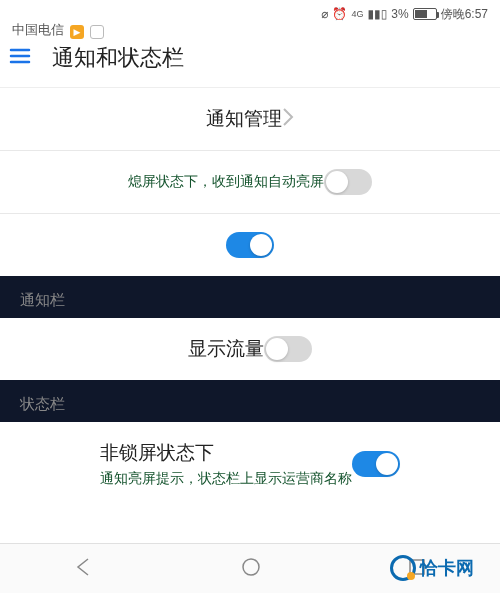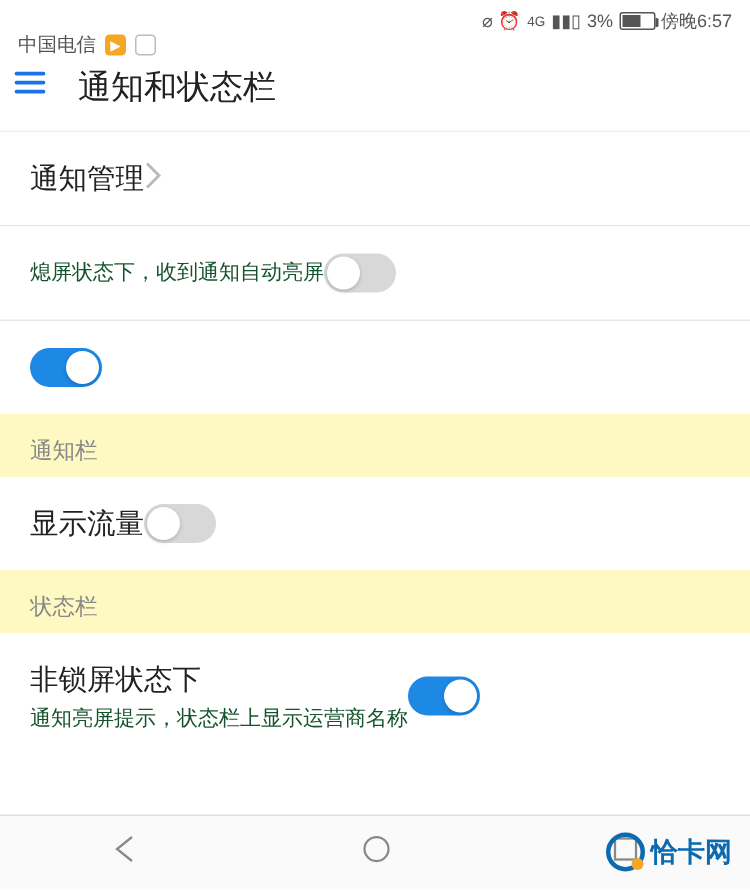--- a/index.html
+++ b/index.html
@@ -5,45 +5,45 @@
   * { margin: 0; padding: 0; box-sizing: border-box; }
   body {
     width: 500px; height: 593px;
     font-family: -apple-system, "PingFang SC", "Microsoft YaHei", sans-serif;
     background: #fff; position: relative; overflow: hidden;
   }
   .status-bar {
     height: 28px; display: flex; justify-content: space-between;
     align-items: center; padding: 0 12px; font-size: 13px; color: #555;
   }
-  .status-left { display: flex; align-items: center; gap: 6px; margin-top: 32px; }
+  .status-left { display: flex; align-items: flex-end; gap: 6px; margin-top: 32px; }
   .status-right { display: flex; align-items: center; gap: 4px; font-size: 12px; }
   .orange-box {
     width: 14px; height: 14px; background: #f5a623; border-radius: 3px;
     display: inline-flex; align-items: center; justify-content: center;
     color: #fff; font-size: 9px;
   }
   .header {
     height: 60px; display: flex; align-items: center; padding: 0 8px;
     gap: 20px; border-bottom: 1px solid #eee;
   }
   .menu-icon { color: #1a73e8; }
   .header-title { font-size: 22px; color: #222; }
   .row {
-    display: flex; align-items: center; justify-content: flex-start;
+    display: flex; align-items: center; justify-content: center;
     padding: 18px 20px; background: #fff; position: relative;
   }
   .row.with-border { border-bottom: 1px solid #e8e8e8; }
   .row-content { display: flex; flex-direction: column; gap: 4px; }
   .row-title { font-size: 19px; color: #222; }
   .row-subtitle { font-size: 14px; color: #14532d; }
   .chevron { color: #bbb; }
   .section-header {
     padding: 15px 20px 8px; font-size: 15px; color: #888;
-    background: #fef9c3;
+    background: #0f172a;
   }
   .toggle {
     width: 48px; height: 26px; border-radius: 13px; position: relative;
     transition: background .2s;
   }
   .toggle.off { background: #d8d8d8; }
   .toggle.on { background: #1e88e5; }
   .toggle::after {
     content: ""; position: absolute; width: 22px; height: 22px;
     background: #fff; border-radius: 50%; top: 2px;
@@ -55,21 +55,21 @@
     position: absolute; left: 10px; top: 92px;
     width: 170px; height: 48px; pointer-events: none;
   }
   .nav-bar {
     position: absolute; bottom: 0; left: 0; right: 0; height: 50px;
     display: flex; align-items: center; justify-content: space-around;
     border-top: 1px solid #e0e0e0; background: #fafafa;
   }
   .nav-btn { color: #888; }
   .watermark {
-    position: absolute; right: 12px; bottom: 12px;
+    position: absolute; right: 26px; bottom: 12px;
     display: flex; align-items: center; gap: 4px;
     font-size: 18px; color: #0b6ab0; font-weight: bold;
   }
   .wm-q {
     width: 26px; height: 26px; border: 3px solid #0b6ab0; border-radius: 50%;
     position: relative;
   }
   .wm-q::after {
     content: ""; position: absolute; width: 8px; height: 8px;
     background: #f5a623; border-radius: 50%; right: -2px; bottom: -2px;

